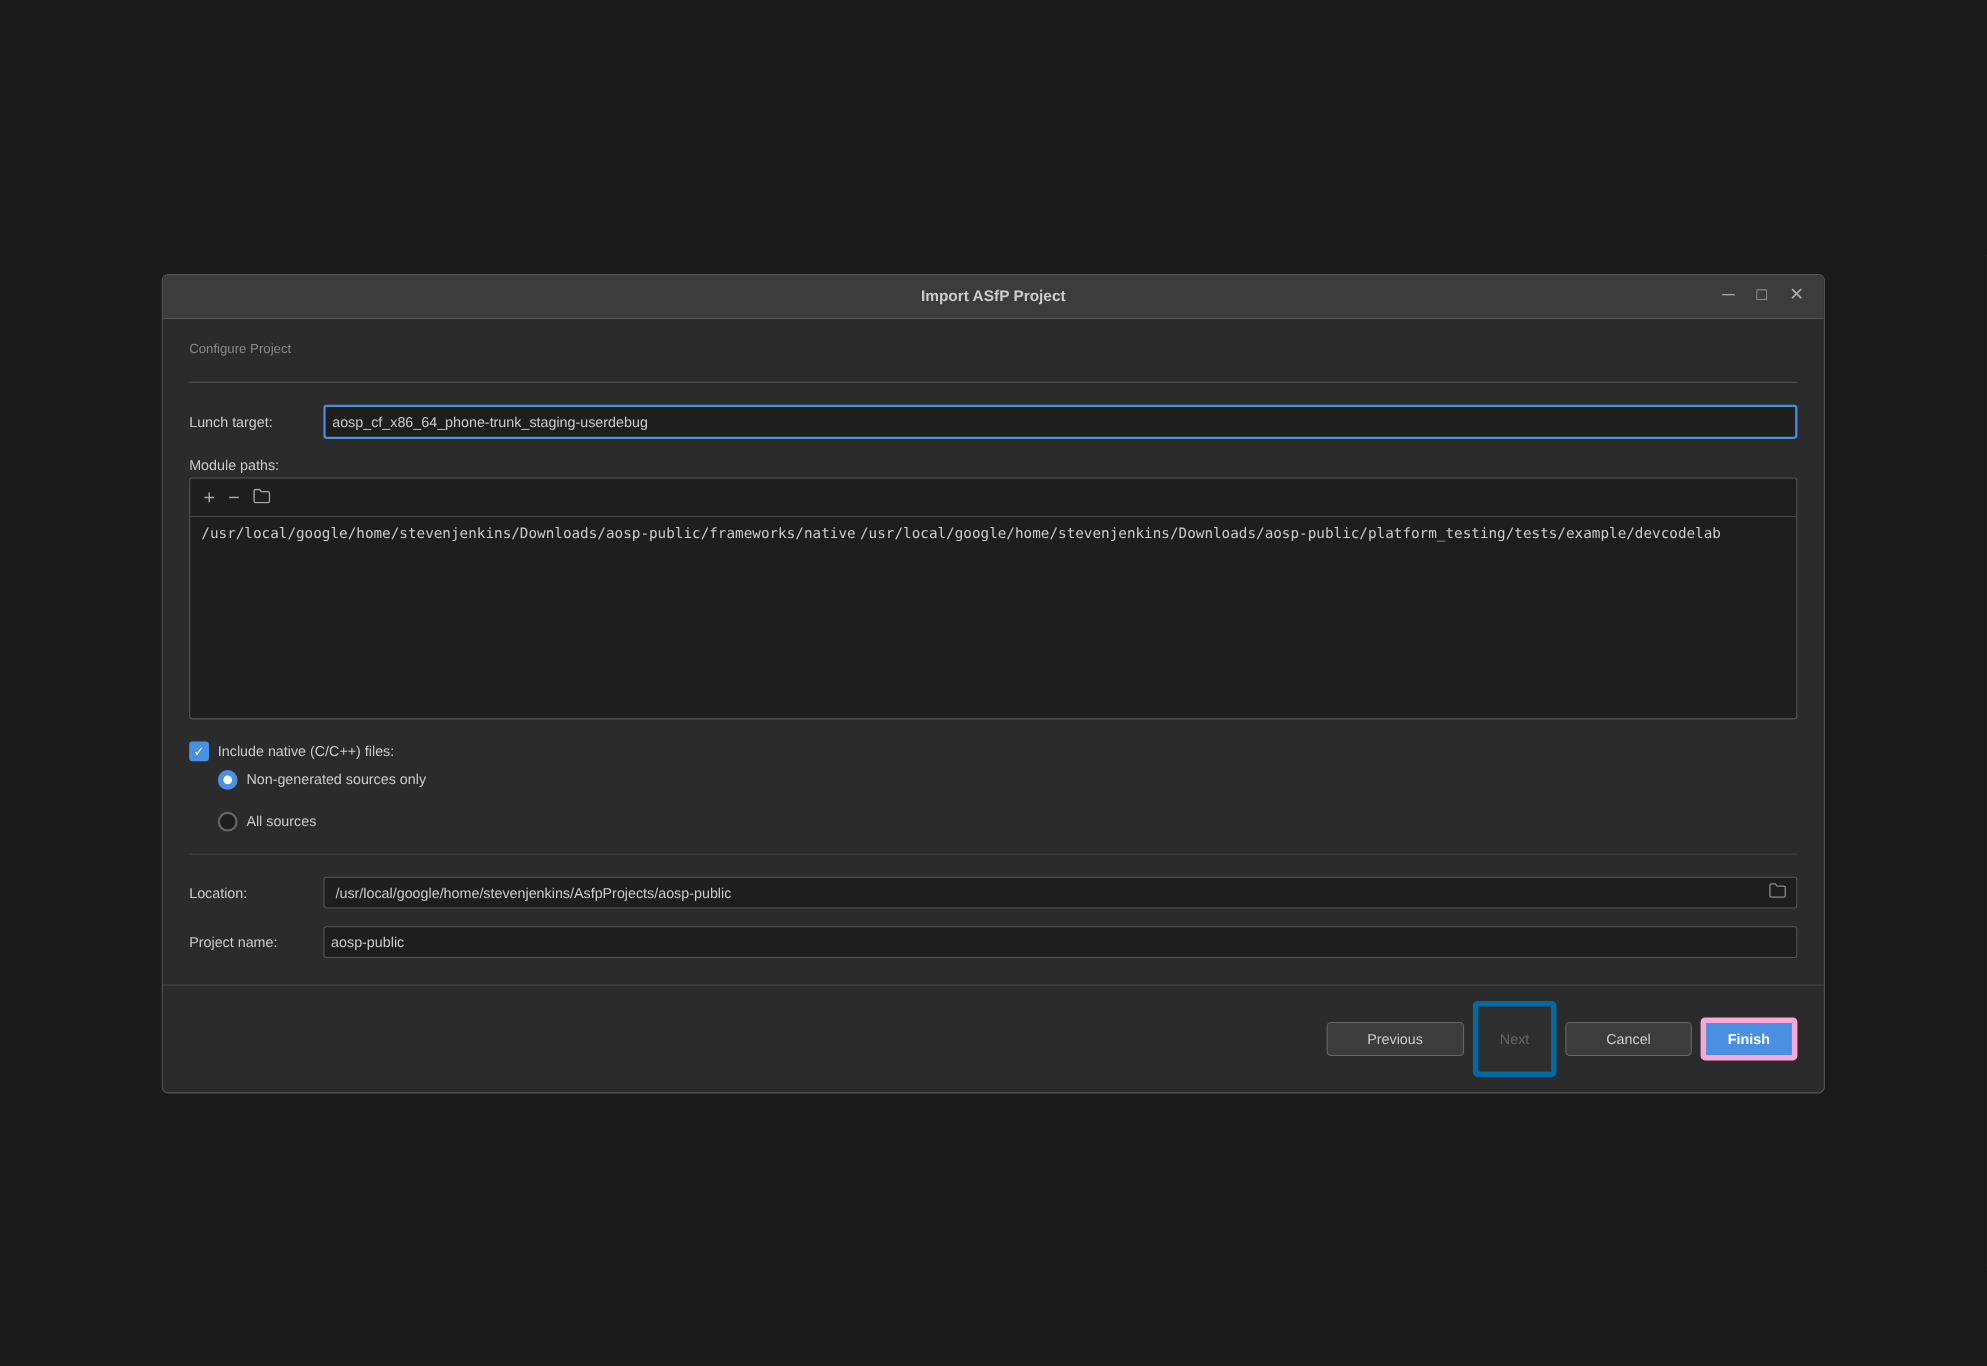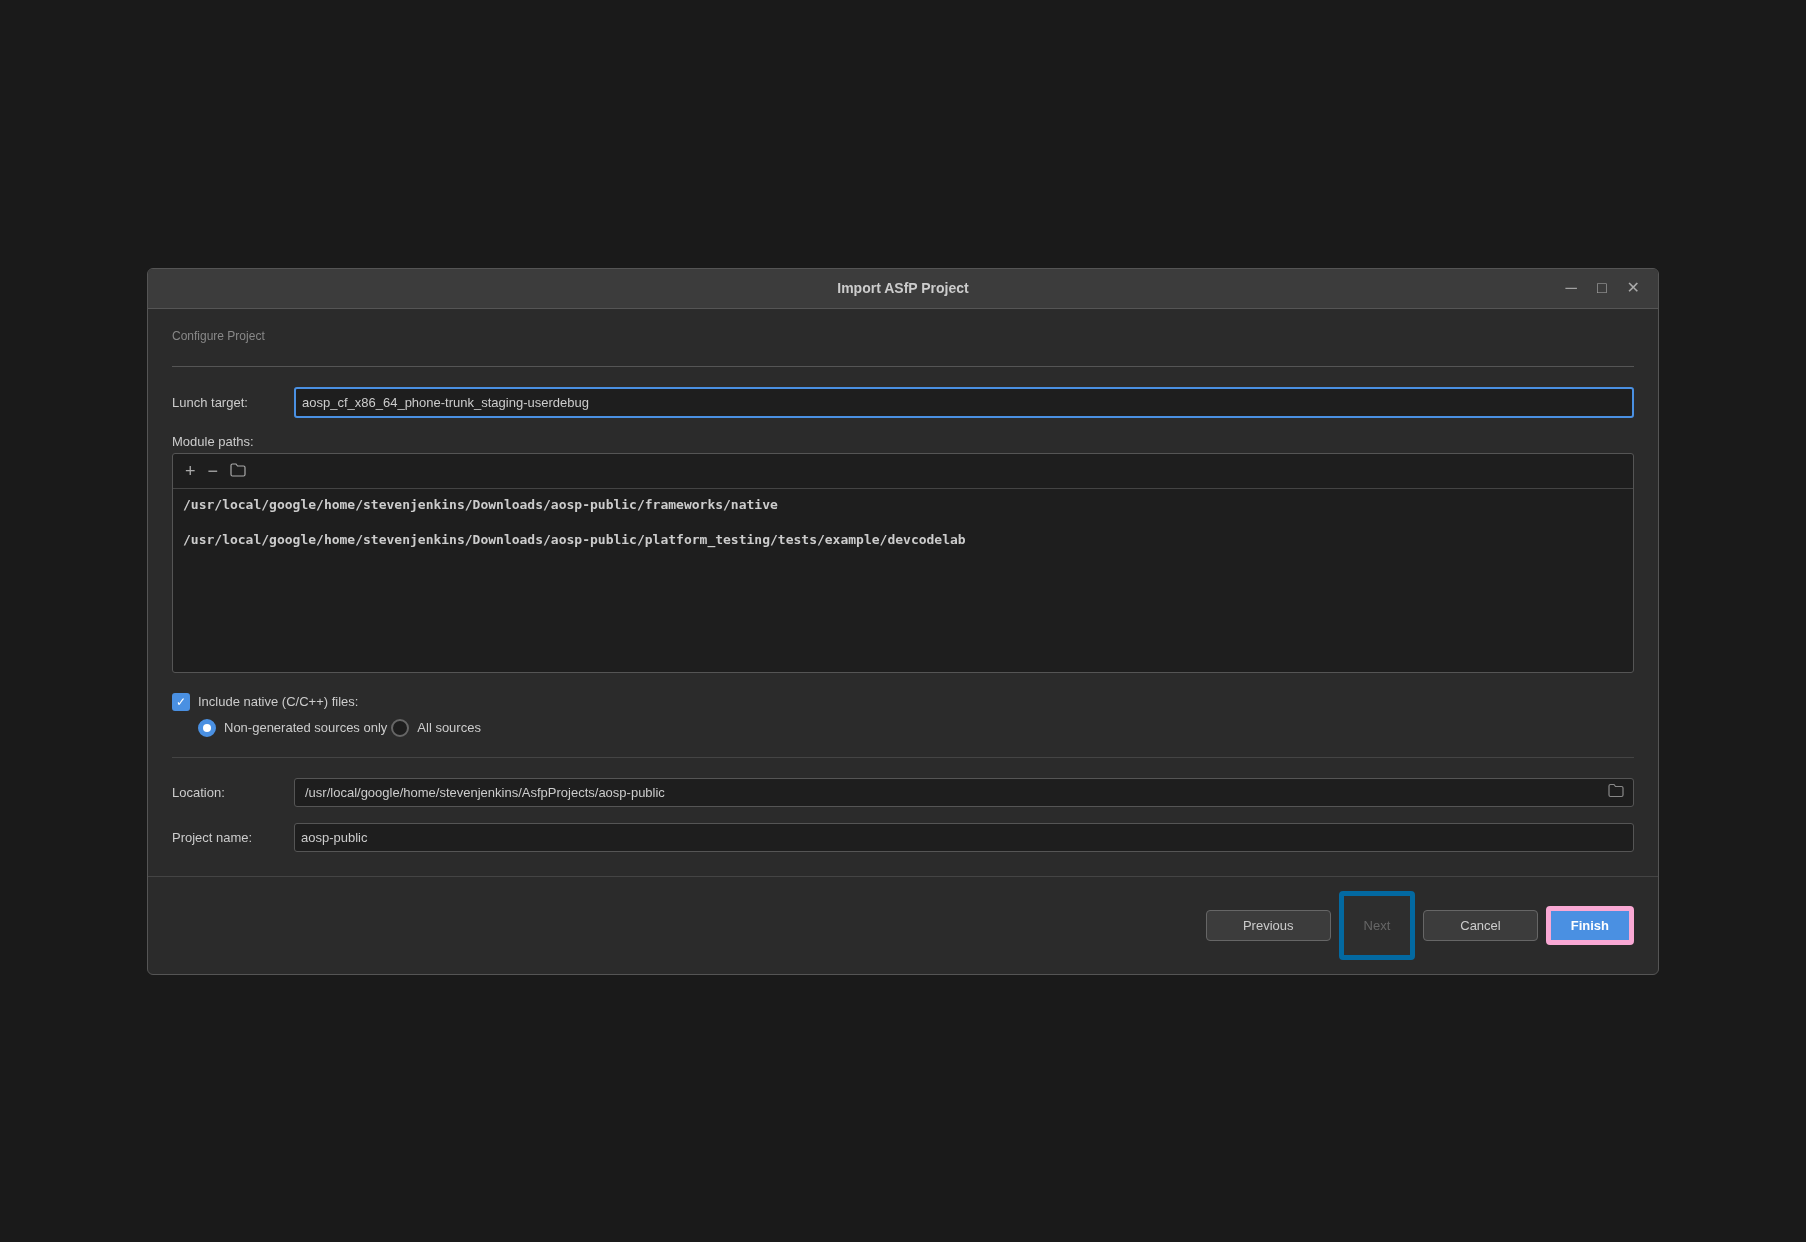--- a/index.html
+++ b/index.html
@@ -134,23 +134,22 @@
       cursor: pointer;
       font-size: 18px;
       padding: 2px 4px;
       line-height: 1;
       border-radius: 3px;
     }
 
     .module-paths-list {
       padding: 6px 10px;
       display: flex;
-      flex-direction: column;
-      gap: 16px;
-      font-weight: bold;
+      flex-direction: row;
+      gap: 4px;
     }
 
     .module-path-item {
       color: #cccccc;
       font-size: 13px;
       font-family: monospace;
       padding: 2px 0;
     }
 
     .checkbox-row {
@@ -180,22 +179,22 @@
     }
 
     .checkbox-label {
       color: #cccccc;
       font-size: 13px;
     }
 
     .radio-group {
       margin-left: 26px;
       display: flex;
-      flex-direction: row;
-      gap: 4px;
+      flex-direction: column;
+      gap: 20px;
       margin-top: 4px;
     }
 
     .radio-row {
       display: flex;
       align-items: center;
       gap: 8px;
       cursor: pointer;
     }
 

